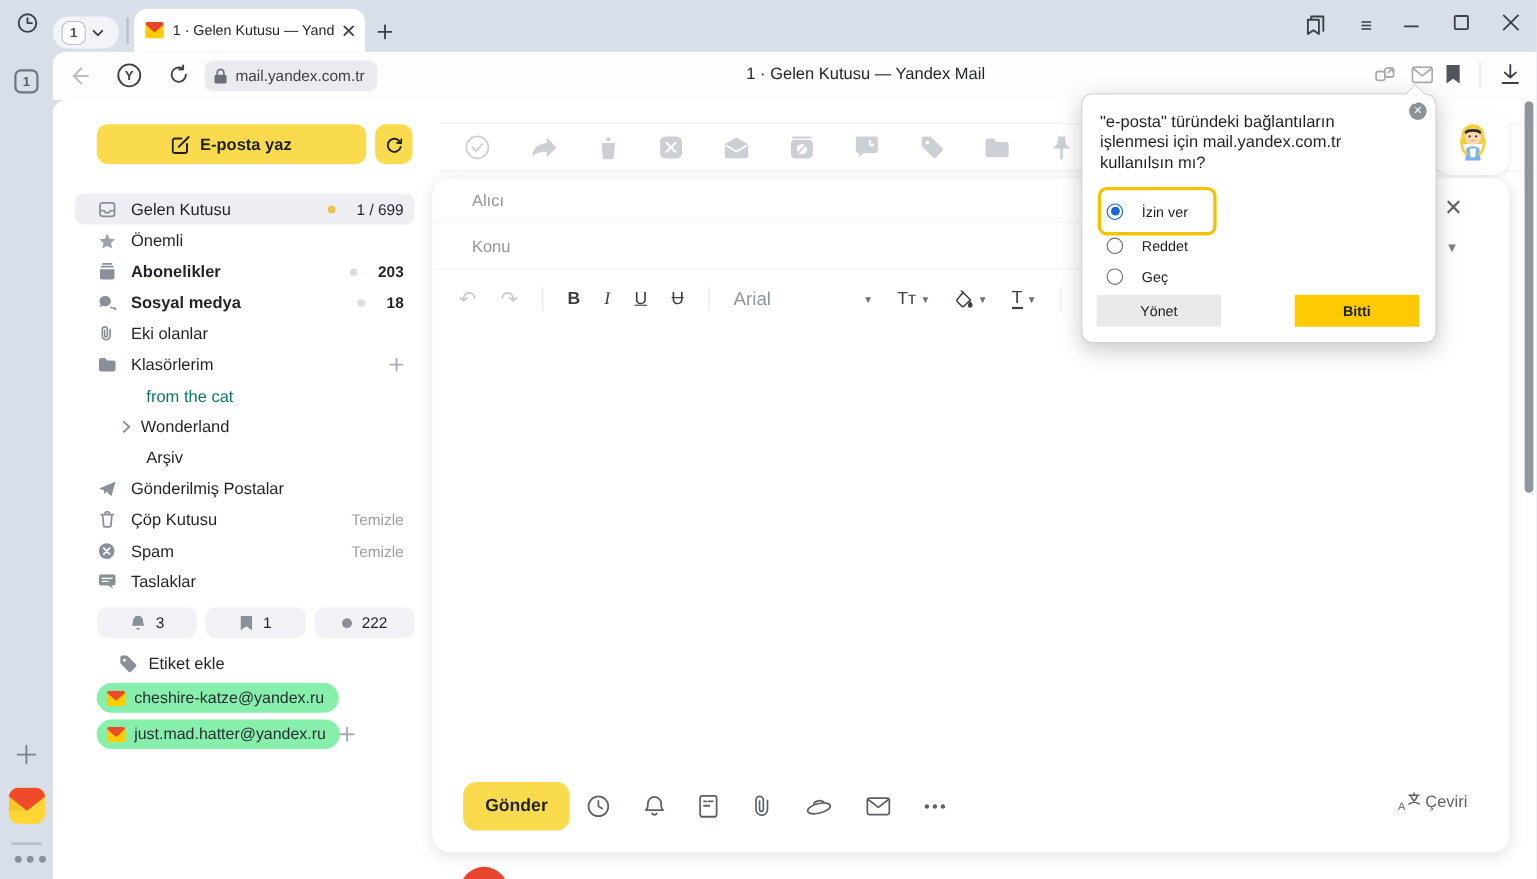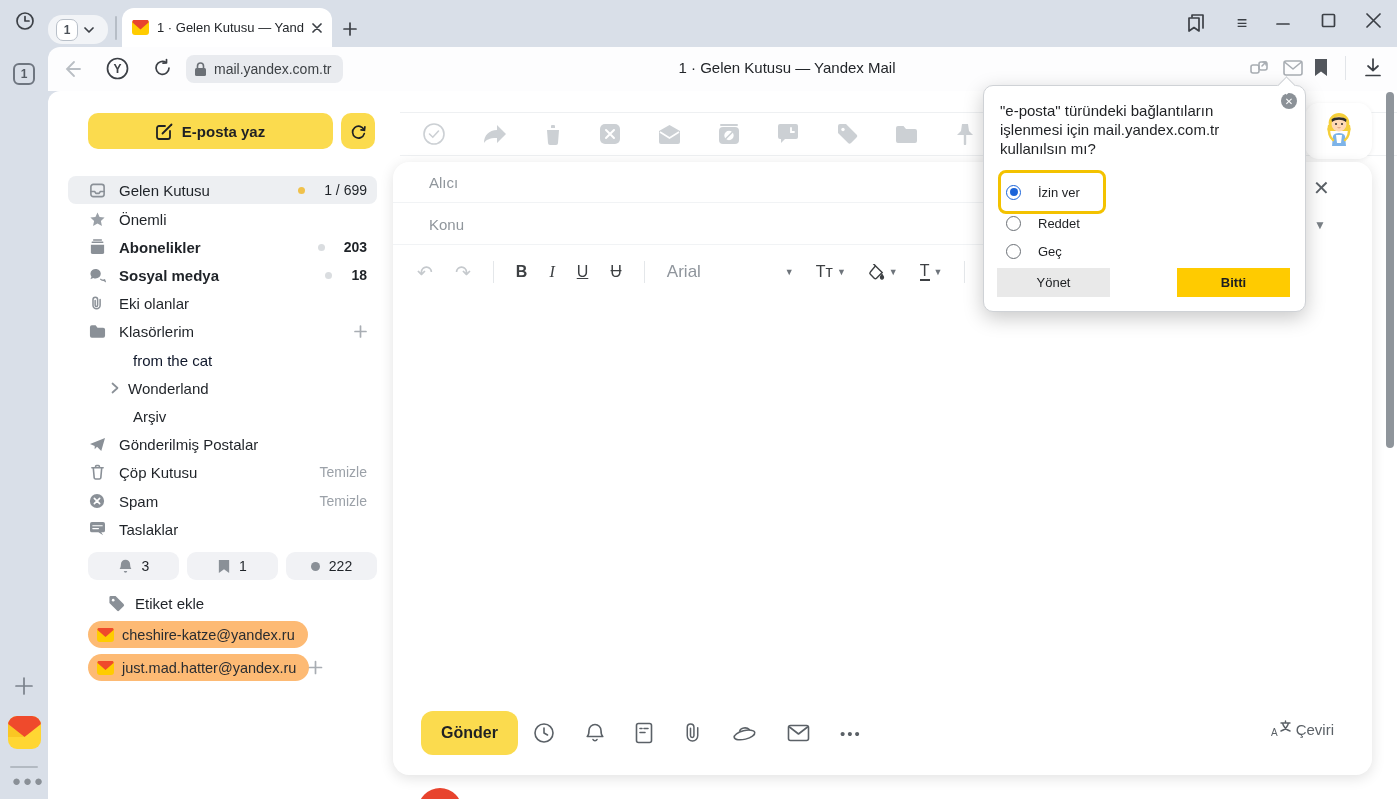--- a/index.html
+++ b/index.html
@@ -43,26 +43,26 @@
     border-radius:10px; display:flex; align-items:center; justify-content:center; gap:9px;
     font-size:15px; font-weight:700; color:#1f2124; }
   .refresh-btn { position:absolute; left:341px; top:113px; width:34px; height:36px; background:#fbdb4e;
     border-radius:10px; display:flex; align-items:center; justify-content:center; font-size:17px; font-weight:700; color:#1f2124;}
   .frow { position:absolute; left:68px; width:309px; height:28px; display:flex; align-items:center; padding:0 10px 0 20px; border-radius:8px; font-size:15px; }
   .frow .fic { width:18px; margin-right:13px; display:flex; justify-content:center; color:#8a9097;}
   .frow.sel { background:#edeff2; }
   .fcount { margin-left:auto; display:flex; align-items:center; gap:19px; font-size:14px; color:#1f2328;}
   .dot { width:7px; height:7px; border-radius:50%; }
   .dot.y { background:#f0c14b; } .dot.g { background:#dadde0; }
-  .muted { color:#0f172a; }
+  .muted { color:#0f766e; }
   .clean { margin-left:auto; font-size:14px; color:#9ba1a8; }
   .pill { position:absolute; top:552px; height:28px; background:#f1f2f5; border-radius:9px;
     display:flex; align-items:center; justify-content:center; gap:9px; font-size:14px; color:#1f2328;}
   .tagadd { position:absolute; left:108px; top:591px; height:24px; display:flex; align-items:center; gap:10px; font-size:15px; color:#1f2328;}
-  .acct { position:absolute; left:88px; height:27px; background:#fdba74; border-radius:14px;
+  .acct { position:absolute; left:88px; height:27px; background:#86efac; border-radius:14px;
     display:flex; align-items:center; gap:8px; padding:0 13px 0 9px; font-size:14.5px; color:#2a2d31;}
 
   
   .mt-toolbar { position:absolute; left:400px; top:112px; width:997px; height:44px;
     border-top:1px solid #eef0f2; border-bottom:1px solid #eef0f2; display:flex; align-items:center; gap:37px; padding-left:22px; color:#ccd0d4;}
 
   
   .avatar-card { position:absolute; left:1305px; top:103px; width:67px; height:56px; background:#fff;
     border-radius:14px; box-shadow:0 1px 5px rgba(0,0,0,.07); display:flex; align-items:center; justify-content:center;}
 

